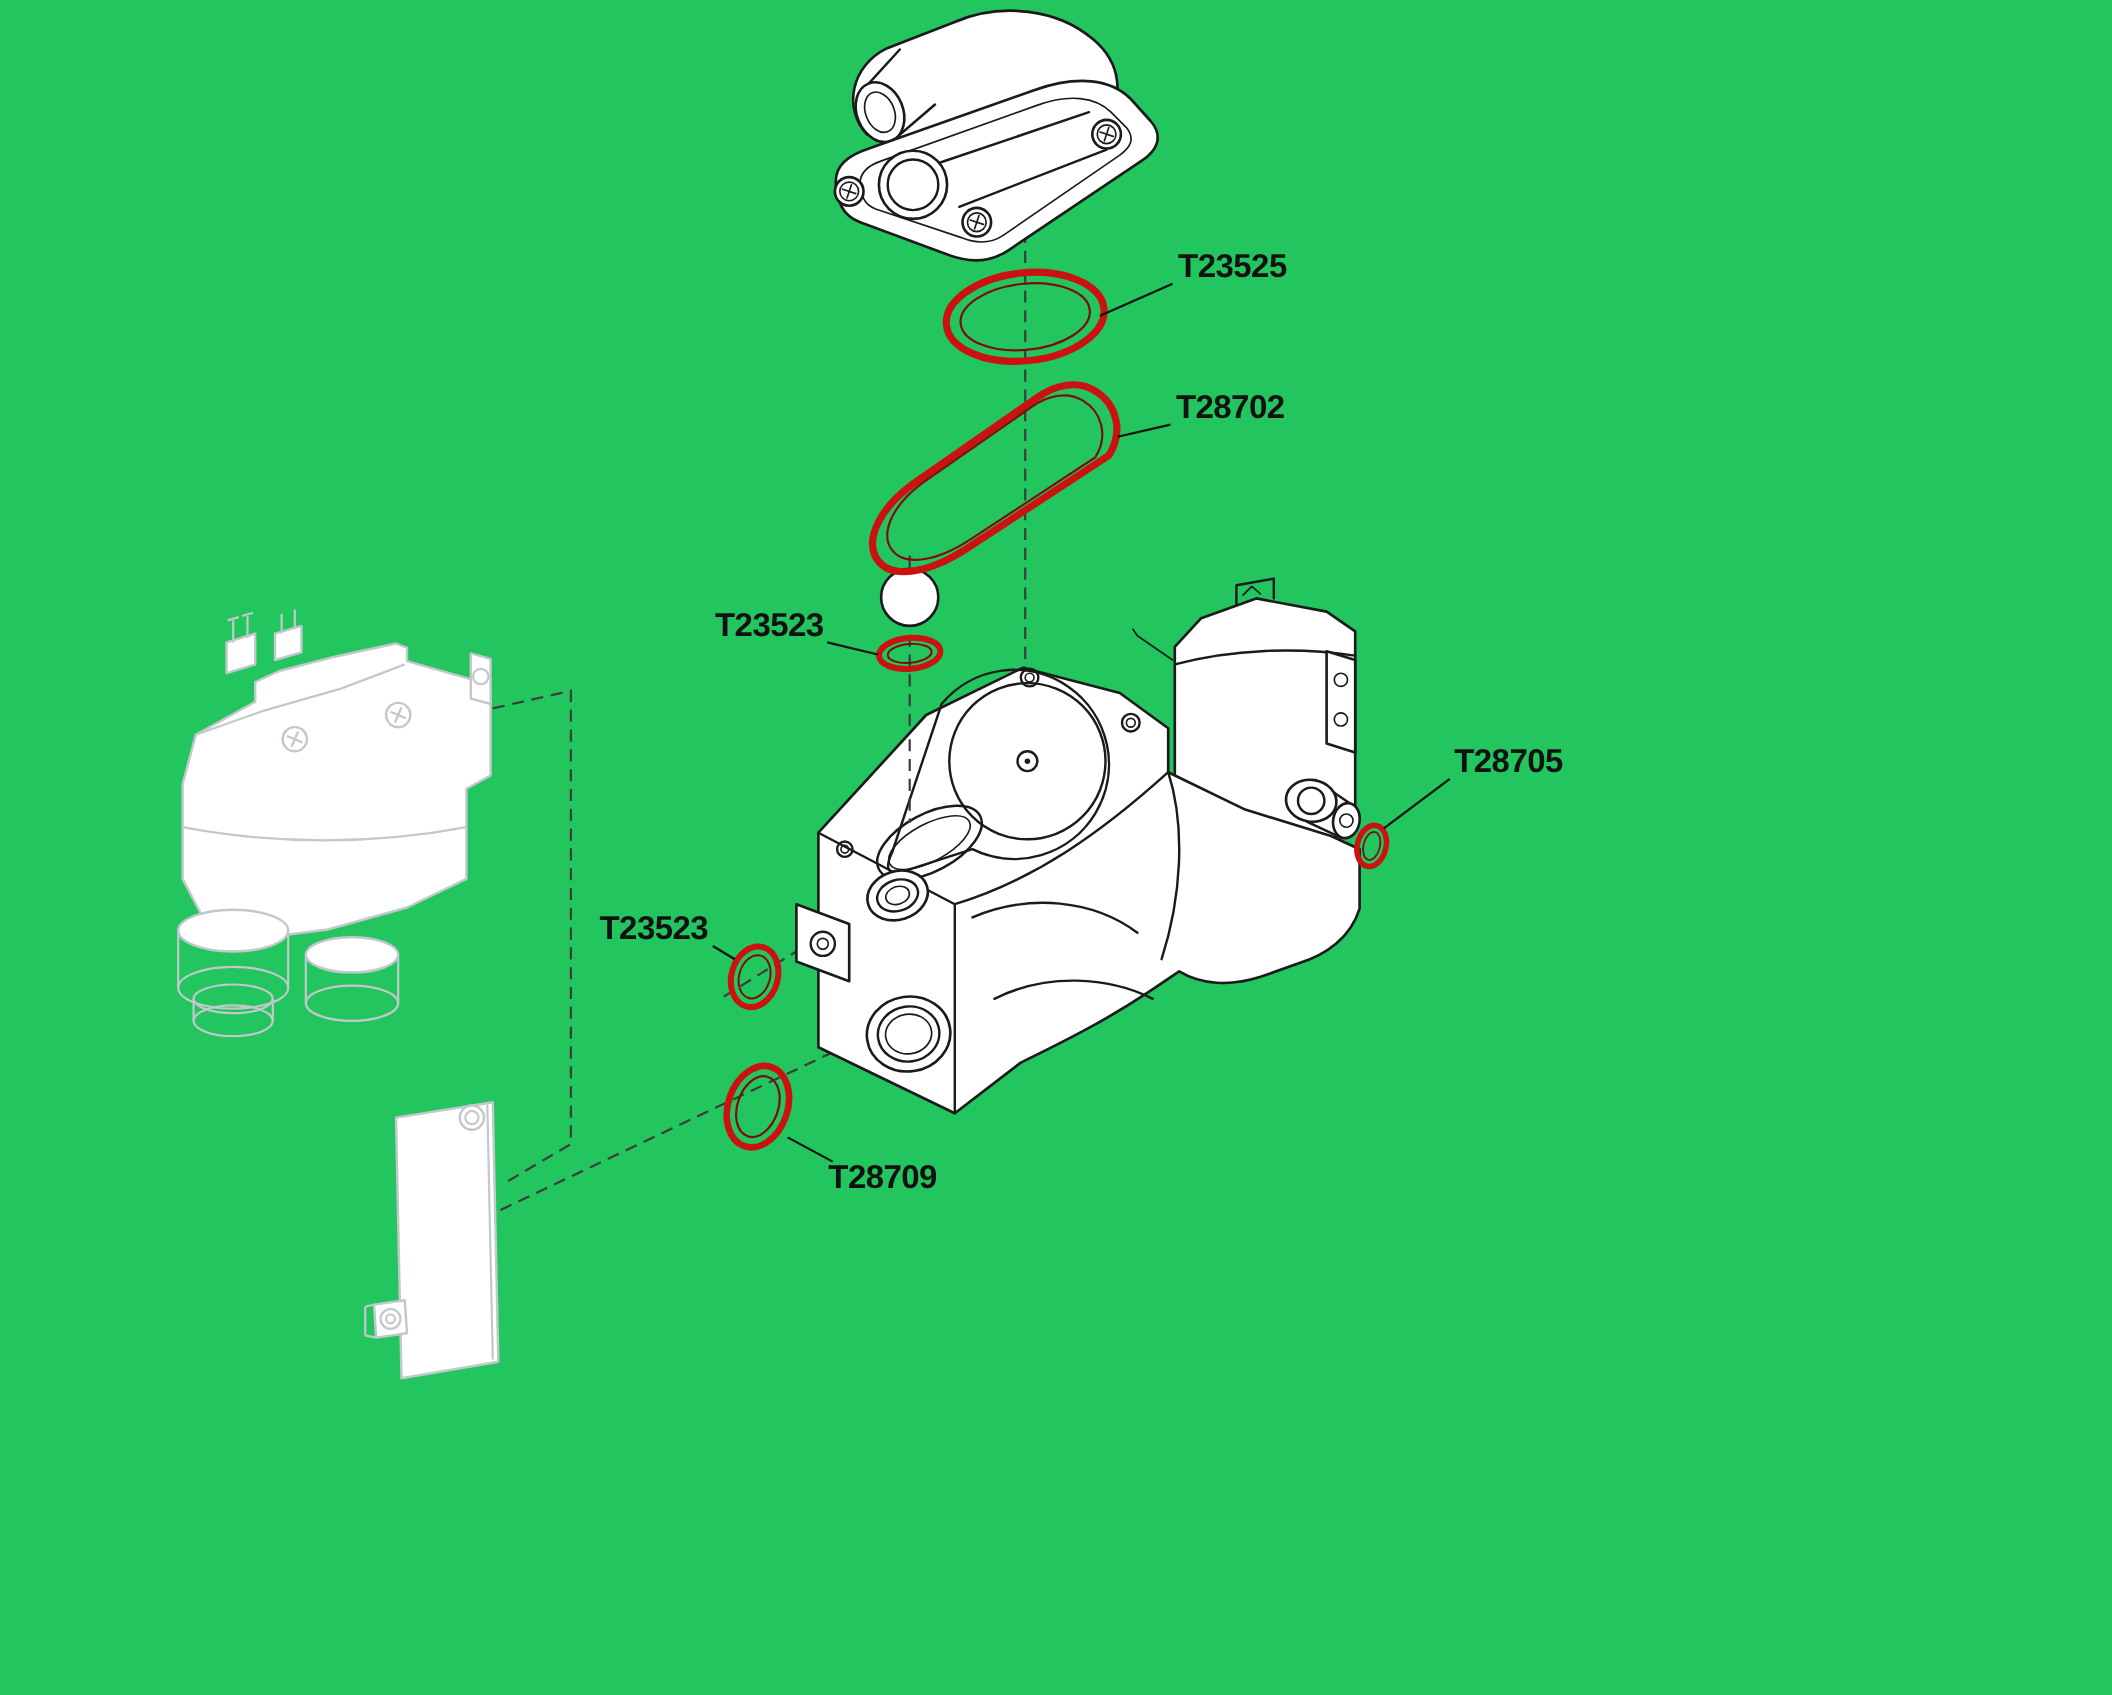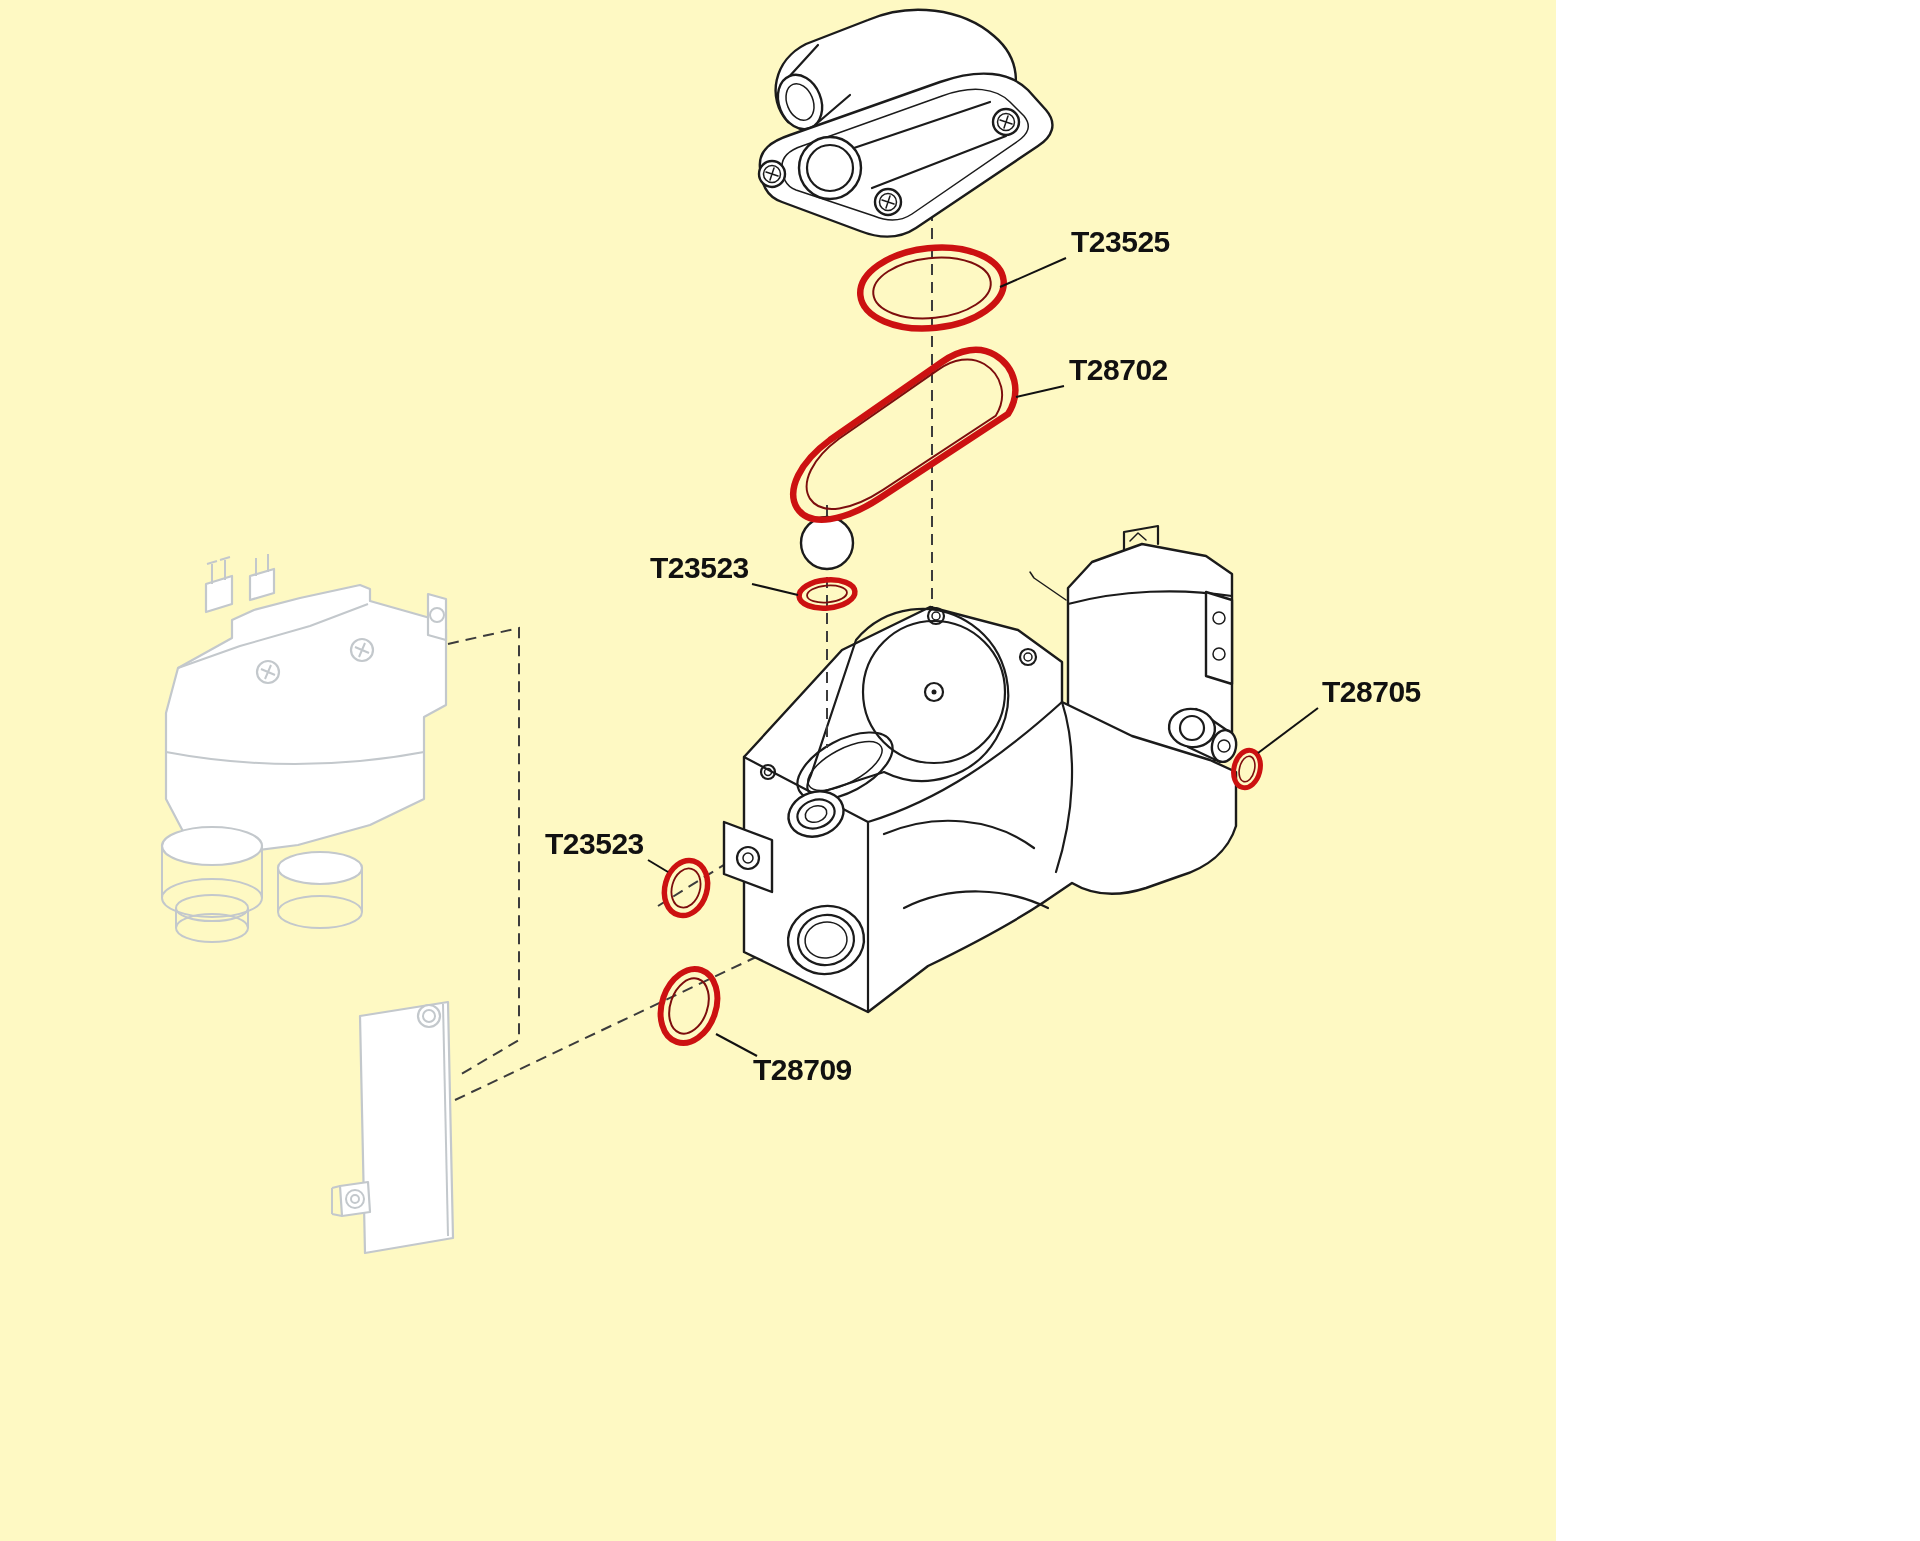--- a/index.html
+++ b/index.html
@@ -1,16 +1,16 @@
 <!DOCTYPE html>
 <html style="--highlight-red: #cc1111; --highlight-red-dark: #7d0d0d; --line-black: #1b1b1b; --ghost-gray: #c3c8cc; --dash-gray: #3c3c3c; --label-black: #111111;"><head>
 <meta charset="utf-8">
 <style>
   html,body{margin:0;padding:0;background:#fff;}
-  .stage{position:relative;width:1556px;height:1541px;background:#fef9c3;overflow:hidden;
+  .stage{position:relative;width:1920px;height:1541px;background:#22c55e;overflow:hidden;
          font-family:"Liberation Sans",sans-serif;}
   svg{display:block;}
   .part{stroke:var(--line-black,#1b1b1b);fill:#fff;stroke-width:2.4;stroke-linejoin:round;stroke-linecap:round;}
   .part-detail{stroke:var(--line-black,#1b1b1b);fill:none;stroke-width:2.2;stroke-linejoin:round;stroke-linecap:round;}
   .part-thin{stroke:var(--line-black,#1b1b1b);fill:none;stroke-width:1.5;stroke-linejoin:round;stroke-linecap:round;}
   .dotfill{fill:var(--line-black,#1b1b1b);stroke:none;}
   .ghost{stroke:var(--ghost-gray,#c3c8cc);fill:#fff;stroke-width:2.2;stroke-linejoin:round;}
   .ghost-detail{stroke:var(--ghost-gray,#c3c8cc);fill:none;stroke-width:2;stroke-linejoin:round;}
   .dash{stroke:var(--dash-gray,#3c3c3c);fill:none;stroke-width:2;stroke-dasharray:11 7;}
   .oring{stroke:var(--highlight-red,#cc1111);fill:none;}

